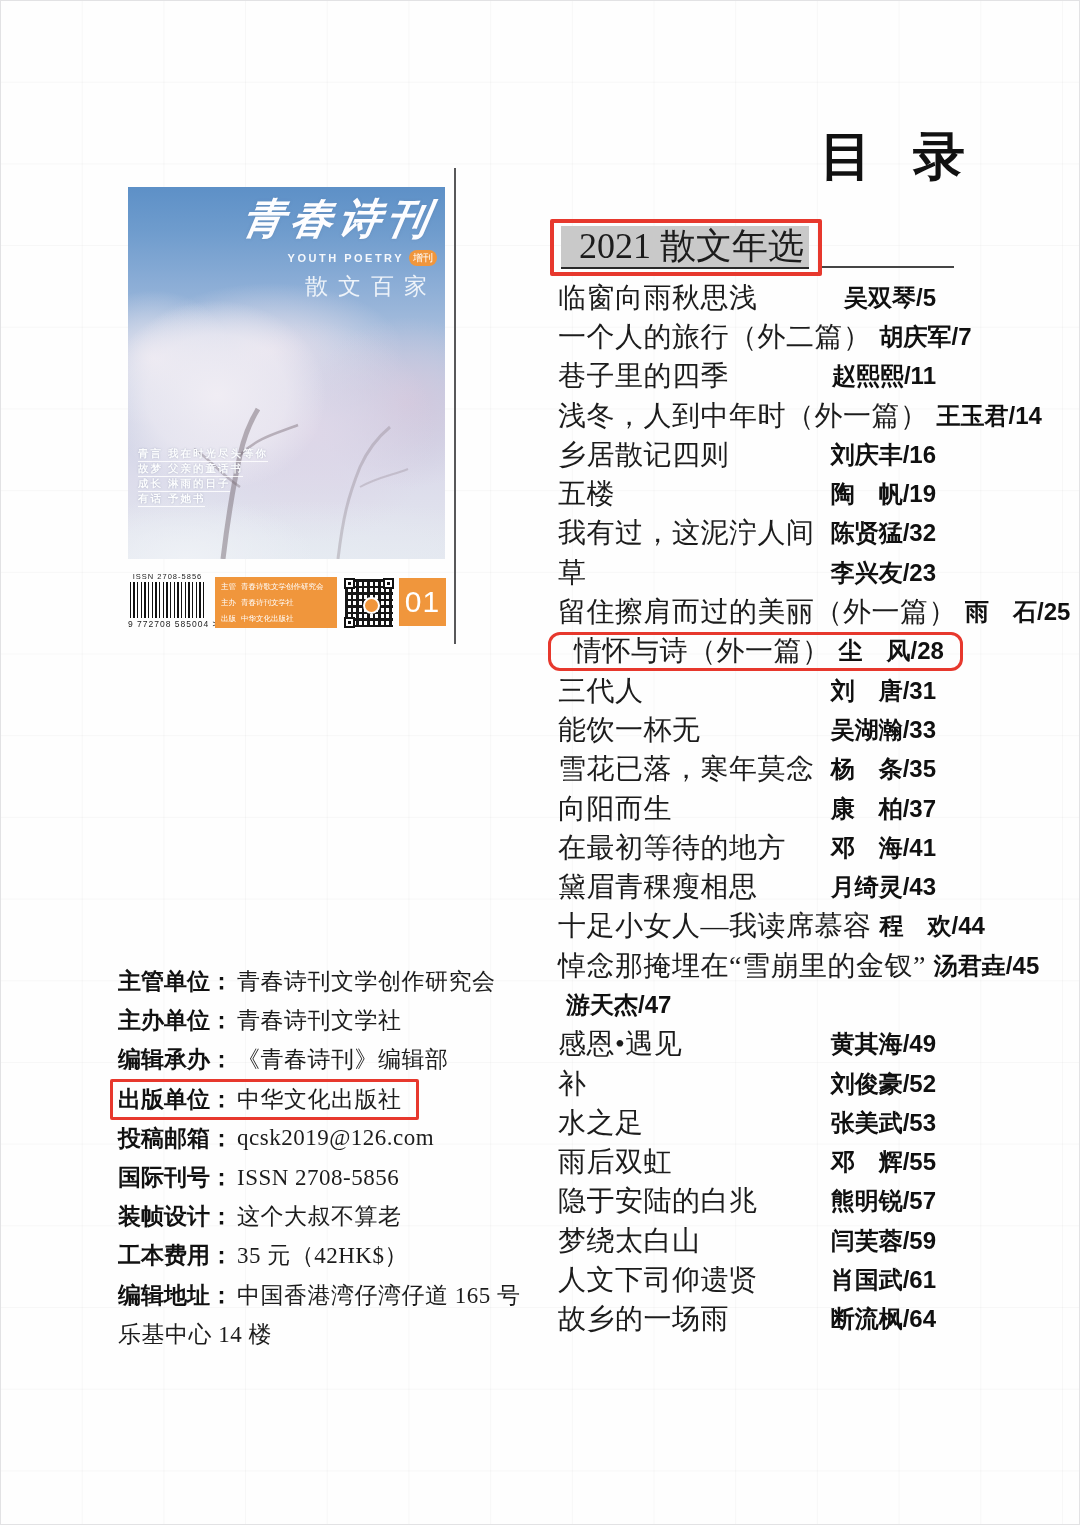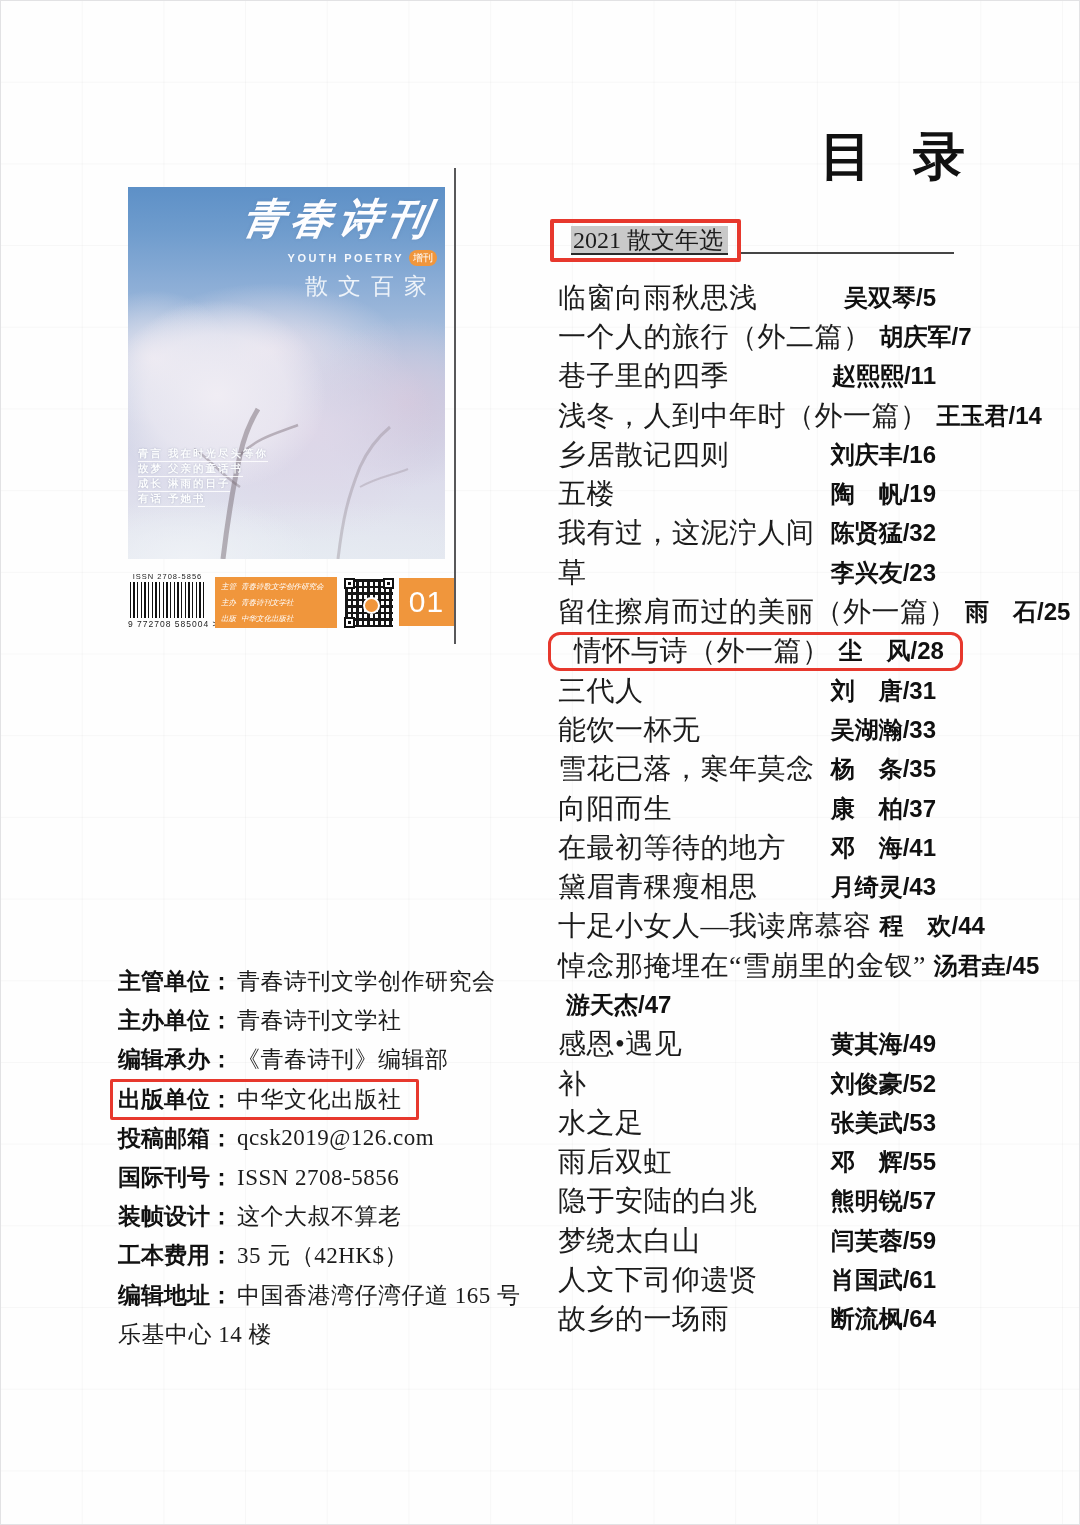--- a/index.html
+++ b/index.html
@@ -63,57 +63,57 @@
     font-family:"Liberation Sans","DejaVu Sans",sans-serif;}
   .barcode .issn{font-size:7.5px;letter-spacing:1px;color:#222;white-space:nowrap;}
   .barcode .bars{
     height:36px;margin:1px 2px;
     background:repeating-linear-gradient(90deg,#111 0 1.5px,#fff 1.5px 3px,#111 3px 5.5px,#fff 5.5px 7px,#111 7px 8px,#fff 8px 11px);
   }
   .barcode .digits{font-size:8.5px;letter-spacing:1px;color:#222;white-space:nowrap;}
   .imprint{
     position:absolute;left:215px;top:577px;width:122px;height:51px;
     background:#f0963c;box-sizing:border-box;padding:6px 6px;
-    display:flex;flex-direction:column;justify-content:space-between;font-style:italic;
+    display:flex;flex-direction:column;justify-content:space-between;
   }
   .imprint-line{display:flex;gap:5px;font-family:"Liberation Sans","DejaVu Sans",sans-serif;
     font-size:7.5px;color:#fff;white-space:nowrap;line-height:1;}
   .qr{position:absolute;left:342px;top:576px;width:54px;height:54px;background:#fff;
     box-sizing:border-box;padding:3px;}
   .qr-grid{position:relative;width:100%;height:100%;
     background-image:
       repeating-linear-gradient(90deg,#161616 0 2.5px,transparent 2.5px 5.5px),
       repeating-linear-gradient(0deg,#161616 0 2.5px,transparent 2.5px 6.5px);
   }
   .qr-finder{position:absolute;width:11px;height:11px;border:2.5px solid #111;background:#fff;box-sizing:border-box;}
   .qr-finder::after{content:"";position:absolute;left:1.5px;top:1.5px;width:3px;height:3px;background:#111;}
   .qr-f1{left:-1px;top:-1px;} .qr-f2{right:-1px;top:-1px;} .qr-f3{left:-1px;bottom:-1px;}
   .qr-logo{position:absolute;left:50%;top:50%;width:13px;height:13px;margin:-6.5px 0 0 -6.5px;
     background:#f0963c;border-radius:50%;border:2px solid #fff;}
   .issue-box{
-    position:absolute;left:399px;top:578px;width:55px;height:48px;background:#f0963c;
+    position:absolute;left:399px;top:578px;width:47px;height:48px;background:#f0963c;
     display:flex;align-items:center;justify-content:center;
     font-family:"Liberation Sans","DejaVu Sans",sans-serif;
     font-size:30px;color:#fff;letter-spacing:1px;
   }
   .divider-v{position:absolute;left:454px;top:168px;width:2px;height:476px;background:#58585a;}
   
   .doc-title{
     position:absolute;left:820px;top:122px;
     font-size:52px;font-weight:bold;color:#111;
     word-spacing:28px;white-space:nowrap;
   }
   .section-head{position:absolute;left:550px;top:219px;width:404px;display:flex;align-items:flex-end;}
   .red-box-head{
     border:4px solid #e7382d;border-radius:2px;padding:3px 9px 3px 7px;background:transparent;
   }
   .section-label{
     display:inline-block;background:#c9c9c9;color:#1c1c1c;
-    font-size:24px;line-height:1.1;padding:1px 5px 0 2px;
-    border-bottom:2px solid #2a2a2a;white-space:nowrap;margin-left:10px;
+    font-size:36px;line-height:1.1;padding:1px 5px 0 18px;
+    border-bottom:2px solid #2a2a2a;white-space:nowrap;
   }
   .section-rule{flex:1;height:2px;background:#454545;margin-bottom:8px;}
   .toc{position:absolute;left:558px;top:278px;width:378px;}
   .toc-row{
     display:flex;justify-content:space-between;align-items:center;
     height:39.3px;white-space:nowrap;box-sizing:border-box;
   }
   .toc-title{font-size:28px;color:#1c1c1c;letter-spacing:.5px;}
   .toc-author{
     font-family:"Liberation Sans","DejaVu Sans",sans-serif;

